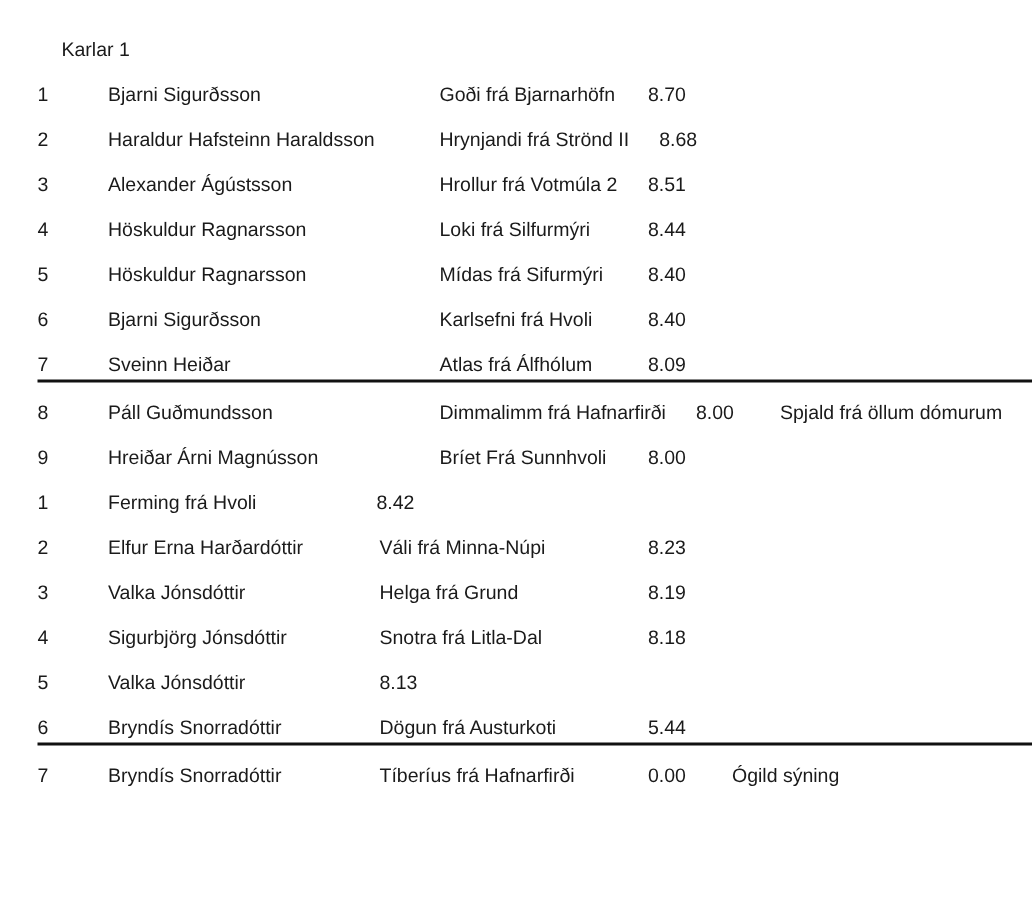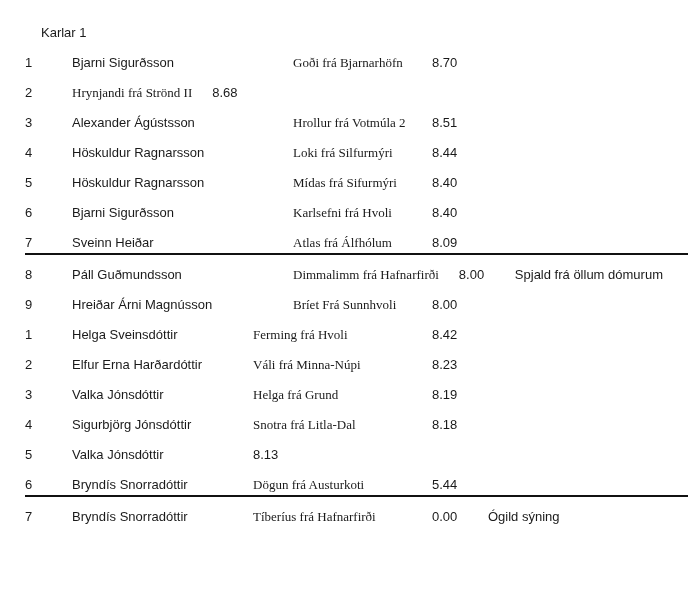--- a/index.html
+++ b/index.html
@@ -34,21 +34,21 @@
   .row{
     display:flex;
     align-items:center;
     height:30px;
     white-space:nowrap;
   }
   .c-rank{width:47px;flex:none;}
   .c-rider{flex:none;}
   .sec-0 .c-rider{width:221px;}
   .sec-1 .c-rider{width:181px;}
-  .c-horse{flex:none;margin-right:20px;font-family:Liberation Serif, serif;}
+  .c-horse{flex:none;margin-right:20px;}
   .sec-0 .c-horse{min-width:119px;}
   .sec-1 .c-horse{min-width:159px;}
   .c-score{width:45px;flex:none;margin-right:11px;}
   .c-note{flex:none;text-align:center;}
   .divider{
     height:0;
     border-top:2px solid var(--rule);
     margin:-5px 0 5px 0;
   }
 </style>
@@ -62,20 +62,21 @@
     <div class="rows">
         <div class="row">
     <span class="c-rank">1</span>
     <span class="c-rider">Bjarni Sigurðsson</span>
     <span class="c-horse">Goði frá Bjarnarhöfn</span>
     <span class="c-score">8.70</span>
     <span class="c-note"></span>
   </div>
         <div class="row">
     <span class="c-rank">2</span>
+    <span class="c-rider">Haraldur Hafsteinn Haraldsson</span>
     <span class="c-horse">Hrynjandi frá Strönd II</span>
     <span class="c-score">8.68</span>
     <span class="c-note"></span>
   </div>
         <div class="row">
     <span class="c-rank">3</span>
     <span class="c-rider">Alexander Ágústsson</span>
     <span class="c-horse">Hrollur frá Votmúla 2</span>
     <span class="c-score">8.51</span>
     <span class="c-note"></span>
@@ -123,21 +124,20 @@
     <span class="c-score">8.00</span>
     <span class="c-note"></span>
   </div>
       </div>
   </div>
 
   <div class="section sec-1">
     <div class="rows">
         <div class="row">
     <span class="c-rank">1</span>
-    <span class="c-rider">Helga Sveinsdóttir</span>
     <span class="c-horse">Ferming frá Hvoli</span>
     <span class="c-score">8.42</span>
     <span class="c-note"></span>
   </div>
         <div class="row">
     <span class="c-rank">2</span>
     <span class="c-rider">Elfur Erna Harðardóttir</span>
     <span class="c-horse">Váli frá Minna-Núpi</span>
     <span class="c-score">8.23</span>
     <span class="c-note"></span>

